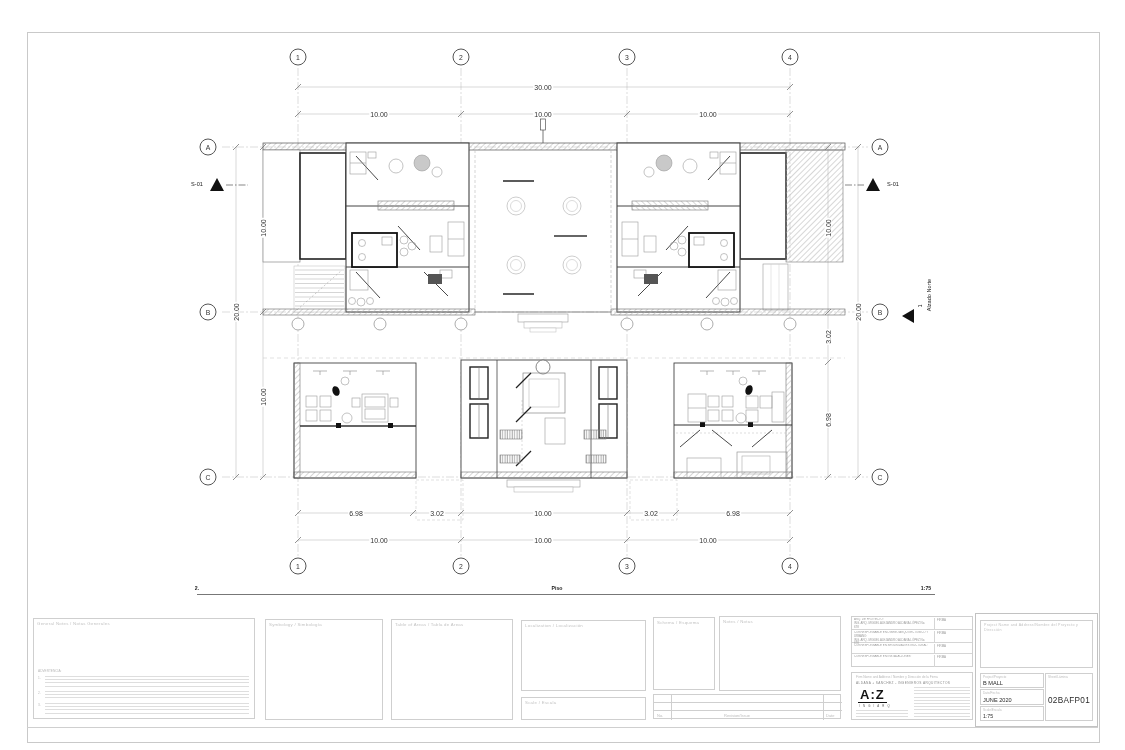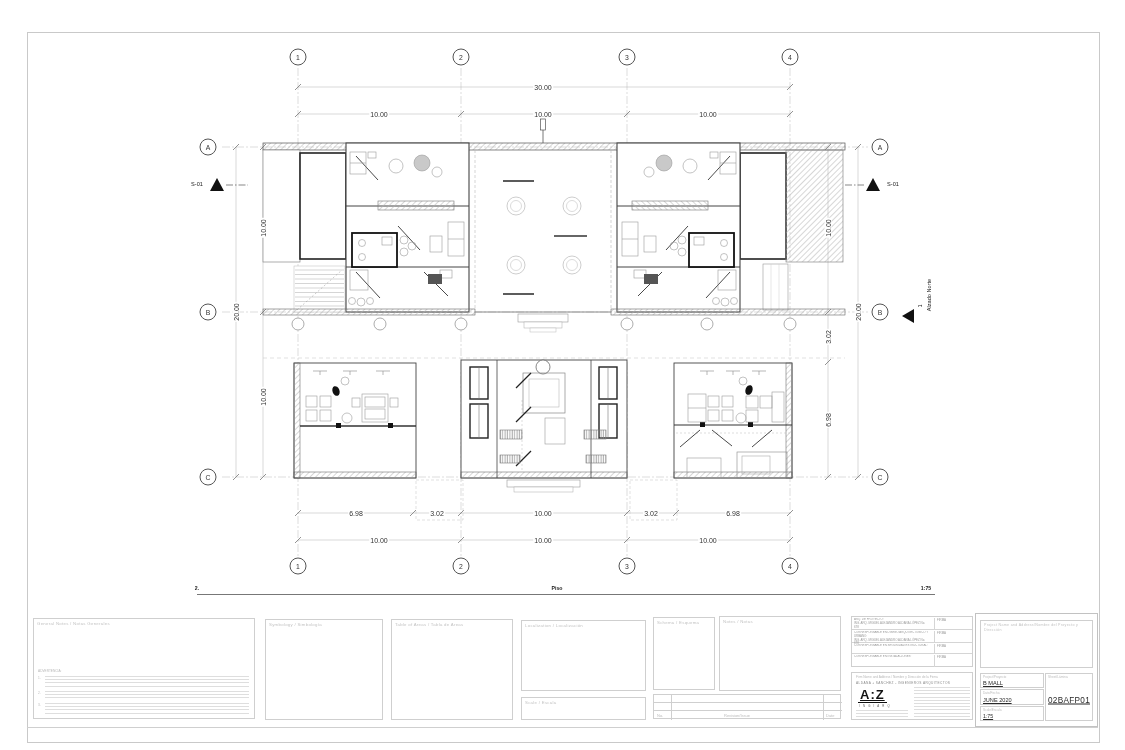--- a/index.html
+++ b/index.html
@@ -20,21 +20,21 @@
   .box{position:absolute;border:1px solid #cfcfcf;background:#fff;box-sizing:border-box;}
   .boxtitle{position:absolute;left:3px;top:2px;font-size:4.3px;color:#c3c3c3;letter-spacing:0.3px;}
   .fineprint{position:absolute;background:repeating-linear-gradient(to bottom,#dedede 0 1px,transparent 1px 3.2px);}
   .tinygray{position:absolute;font-size:3.2px;color:#b9b9b9;line-height:1.25;}
   .tinydark{position:absolute;font-size:3.2px;color:#8a8a8a;line-height:1.25;}
   .cellline{position:absolute;background:#cfcfcf;}
   .prow{position:relative;border-bottom:0.8px solid #d5d5d5;box-sizing:border-box;}
   .pcell{position:absolute;left:2px;top:1px;right:42px;font-size:2.9px;color:#9a9a9a;line-height:1.3;overflow:hidden;}
   .firma{position:absolute;right:2px;top:1px;width:36px;border-left:0.8px solid #d5d5d5;height:100%;
          font-size:2.9px;color:#9a9a9a;padding-left:2px;box-sizing:border-box;}
-  .val{position:absolute;color:#2a2a2a;text-decoration:underline;}
+  .val{position:absolute;color:#2a2a2a;}
   .lbl{position:absolute;color:#bdbdbd;}
 </style>
 </head>
 <body>
 
 <div id="sheet">
 
   <div style="position:absolute;left:27px;top:32px;width:1071px;height:709px;border:1px solid #c9c9c9;"></div>
   <div style="position:absolute;left:27px;top:727px;width:1071px;border-top:0.8px solid #cfcfcf;"></div>
 

